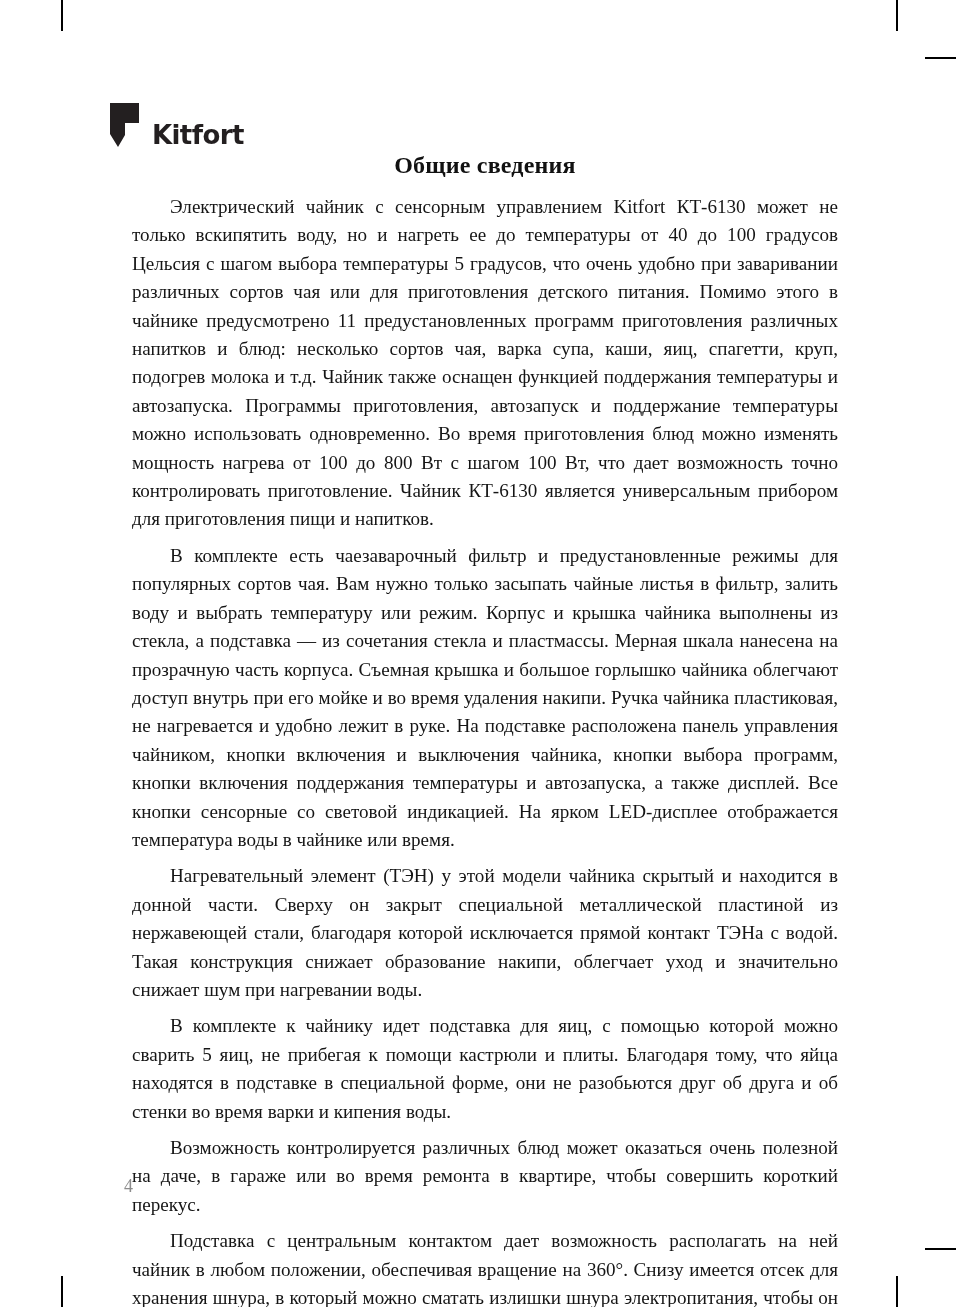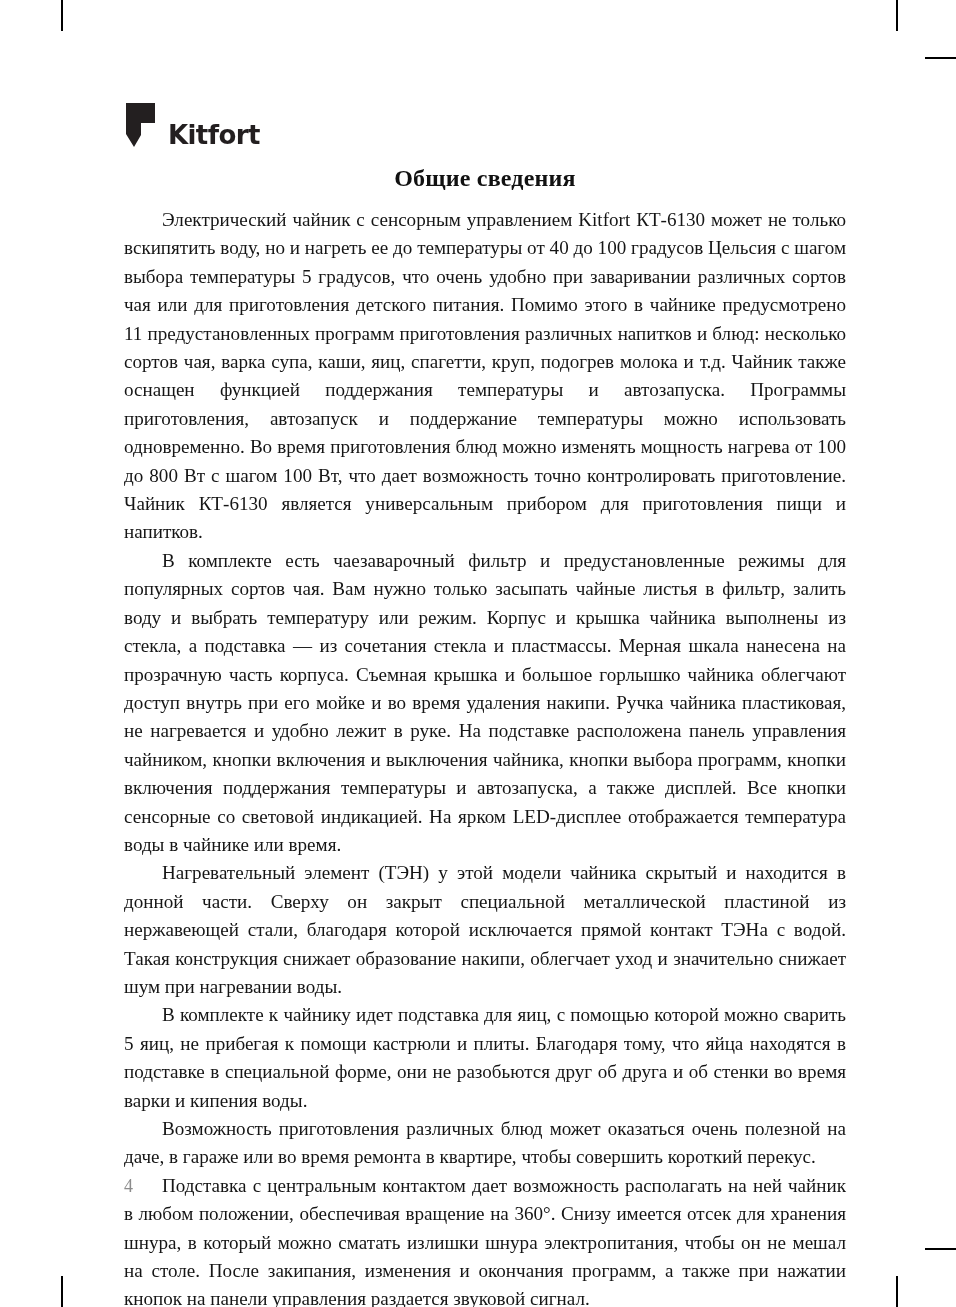--- a/index.html
+++ b/index.html
@@ -27,21 +27,21 @@
   .crop-tl-v { left: 61px;  top: 0px;    height: 31px; }
   .crop-tr-v { left: 896px; top: 0px;    height: 31px; }
   .crop-tr-h { left: 925px; top: 57px;   width: 31px; }
   .crop-bl-v { left: 61px;  top: 1276px; height: 31px; }
   .crop-br-v { left: 896px; top: 1276px; height: 31px; }
   .crop-br-h { left: 925px; top: 1248px; width: 31px; }
 
   
   .logo-block {
     position: absolute;
-    left: 124px;
+    left: 108px;
     top: 103px;
     display: flex;
     align-items: flex-end;
     height: 48px;
   }
   .logo-mark {
     width: 37px;
     height: 48px;
     position: relative;
     margin-right: 7px;
@@ -63,32 +63,32 @@
     left: 124px;
     top: 150px;
     width: 722px;
   }
 
   h1.page-title {
     font-family: "Liberation Serif", "DejaVu Serif", serif;
     font-weight: bold;
     font-size: 24px;
     text-align: center;
-    margin: 15px 0 14px 0;
+    margin: 2px 0 14px 0;
     padding: 0;
     letter-spacing: 0.2px;
     color: #111111;
   }
 
   p.body-par {
     font-size: 19.1px;
     line-height: 28.4px;
     text-align: justify;
     text-justify: inter-word;
-    margin: 0;
+    margin: 8px;
     padding: 0;
     text-indent: 38px;
     color: #151515;
     hyphens: manual;
   }
 
   .page-number {
     position: absolute;
     left: 124px;
     top: 1176px;
@@ -116,18 +116,18 @@
   <span class="logo-word">Kitfort</span>
 </div>
 
 <div class="page">
   <h1 class="page-title">Общие сведения</h1>
 
   <p class="body-par">Электрический чайник с сенсорным управлением Kitfort КТ-6130 может не только вскипятить воду, но и нагреть ее до температуры от 40 до 100 градусов Цельсия с шагом выбора температуры 5 градусов, что очень удобно при заваривании различных сортов чая или для приготовления детского питания. Помимо этого в чайнике предусмотрено 11 предустановленных программ приготовления различных напитков и блюд: несколько сортов чая, варка супа, каши, яиц, спагетти, круп, подогрев молока и т.д. Чайник также оснащен функцией поддержания температуры и автозапуска. Программы приготовления, автозапуск и поддержание температуры можно использовать одновременно. Во время приготовления блюд можно изменять мощность нагрева от 100 до 800 Вт с шагом 100 Вт, что дает возможность точно контролировать приготовление. Чайник КТ-6130 является универсальным прибором для приготовления пищи и напитков.</p>
   <p class="body-par">В комплекте есть чаезаварочный фильтр и предустановленные режимы для популярных сортов чая. Вам нужно только засыпать чайные листья в фильтр, залить воду и выбрать температуру или режим. Корпус и крышка чайника выполнены из стекла, а подставка — из сочетания стекла и пластмассы. Мерная шкала нанесена на прозрачную часть корпуса. Съемная крышка и большое горлышко чайника облегчают доступ внутрь при его мойке и во время удаления накипи. Ручка чайника пластиковая, не нагревается и удобно лежит в руке. На подставке расположена панель управления чайником, кнопки включения и выключения чайника, кнопки выбора программ, кнопки включения поддержания температуры и автозапуска, а также дисплей. Все кнопки сенсорные со световой индикацией. На ярком LED-дисплее отображается температура воды в чайнике или время.</p>
   <p class="body-par">Нагревательный элемент (ТЭН) у этой модели чайника скрытый и находится в донной части. Сверху он закрыт специальной металлической пластиной из нержавеющей стали, благодаря которой исключается прямой контакт ТЭНа с водой. Такая конструкция снижает образование накипи, облегчает уход и значительно снижает шум при нагревании воды.</p>
   <p class="body-par">В комплекте к чайнику идет подставка для яиц, с помощью которой можно сварить 5 яиц, не прибегая к помощи кастрюли и плиты. Благодаря тому, что яйца находятся в подставке в специальной форме, они не разобьются друг об друга и об стенки во время варки и кипения воды.</p>
-  <p class="body-par">Возможность приготовления различных блюд может оказаться очень полезной на даче, в гараже или во время ремонта в квартире, чтобы совершить короткий перекус.</p>
+  <p class="body-par">Возможность контролируется различных блюд может оказаться очень полезной на даче, в гараже или во время ремонта в квартире, чтобы совершить короткий перекус.</p>
   <p class="body-par">Подставка с центральным контактом дает возможность располагать на ней чайник в любом положении, обеспечивая вращение на 360°. Снизу имеется отсек для хранения шнура, в который можно сматать излишки шнура электропитания, чтобы он не мешал на столе. После закипания, изменения и окончания программ, а также при нажатии кнопок на панели управления раздается звуковой сигнал.</p>
   <p class="body-par">Чайник обладает небольшой мощностью и подходит для домов со слабой электропроводкой. Полный чайник закипает за 15 минут. При закипании чайник автоматически отключится и подаст звуковой сигнал. Прибор имеет защиту от перегрева и от включения без воды: при включении без воды чайник нагревается и отключается (срабатывает защита от перегрева). Температура воды контролируется скрытым в дне чайника термодатчиком.</p>
 </div>
 
 <div class="page-number">4</div>
 
 </body></html>

